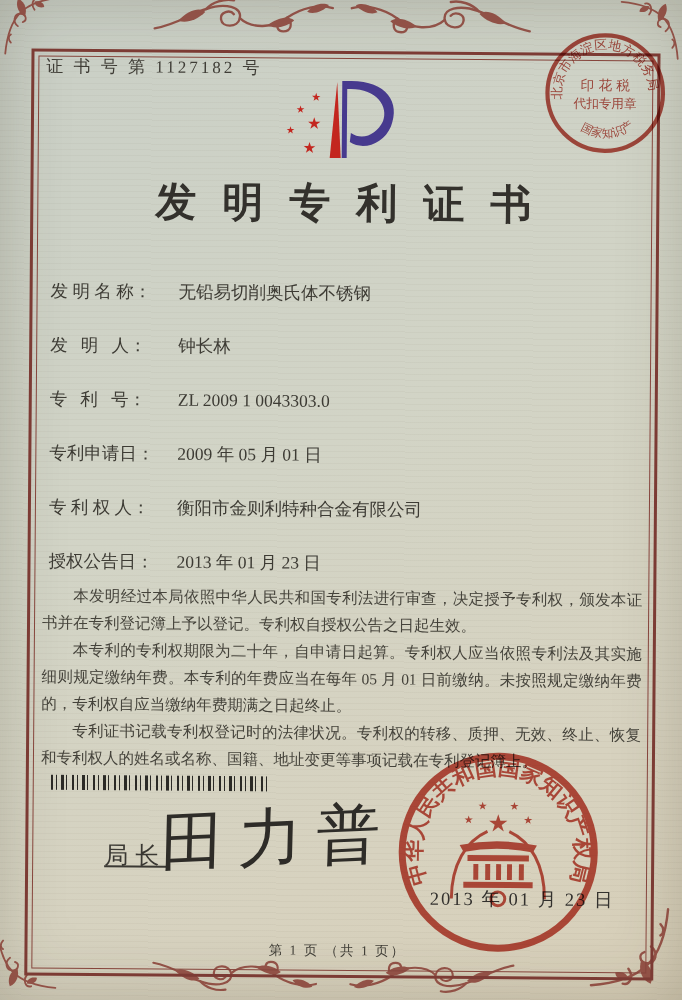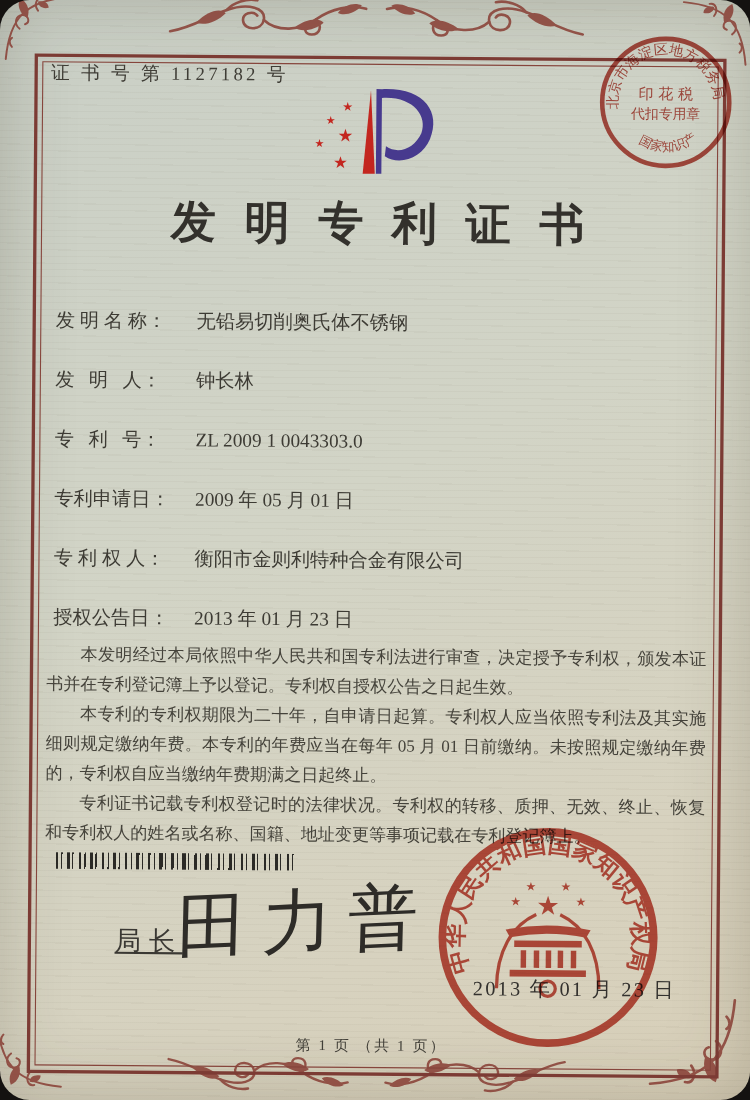--- a/index.html
+++ b/index.html
@@ -3,21 +3,21 @@
 <meta charset="utf-8">
 <style>
   html,body{margin:0;padding:0;}
   body{width:682px;height:1000px;overflow:hidden;background:#141210;
        font-family:"Liberation Serif","DejaVu Serif",serif;}
   .photo{position:relative;width:682px;height:1000px;overflow:hidden;background:
     radial-gradient(circle at 0% 0%, #0e0c0a 0, rgba(14,12,10,0) 6%),
     radial-gradient(circle at 100% 0%, #0e0c0a 0, rgba(14,12,10,0) 6%),
     radial-gradient(circle at 100% 100%, #0e0c0a 0, rgba(14,12,10,0) 6%),
     radial-gradient(circle at 0% 100%, #0e0c0a 0, rgba(14,12,10,0) 6%),
-    #171411; border-radius: 27px;}
+    #171411;}
   .paper{position:absolute;inset:-5px;transform:rotate(0.45deg);
     background:
       repeating-linear-gradient(180deg, rgba(110,100,80,0.05) 0 1px, rgba(0,0,0,0) 1px 6px),
       linear-gradient(155deg,#c9cfc6 0%,#d2d4c6 45%,#d7d2bf 78%,#d8cfb8 100%);
     box-shadow:inset 0 0 70px rgba(60,50,30,0.25);}
   .frame{position:absolute;left:33px;top:56px;right:30px;bottom:27px;
     border:3px solid #7c3b34;}
   .frame .inner{position:absolute;inset:4px;border:1px solid #86453c;}
   .orn{position:absolute;color:#8a4238;opacity:.88;}
   .cert-no{position:absolute;left:48px;top:62px;font-size:17px;letter-spacing:3px;

